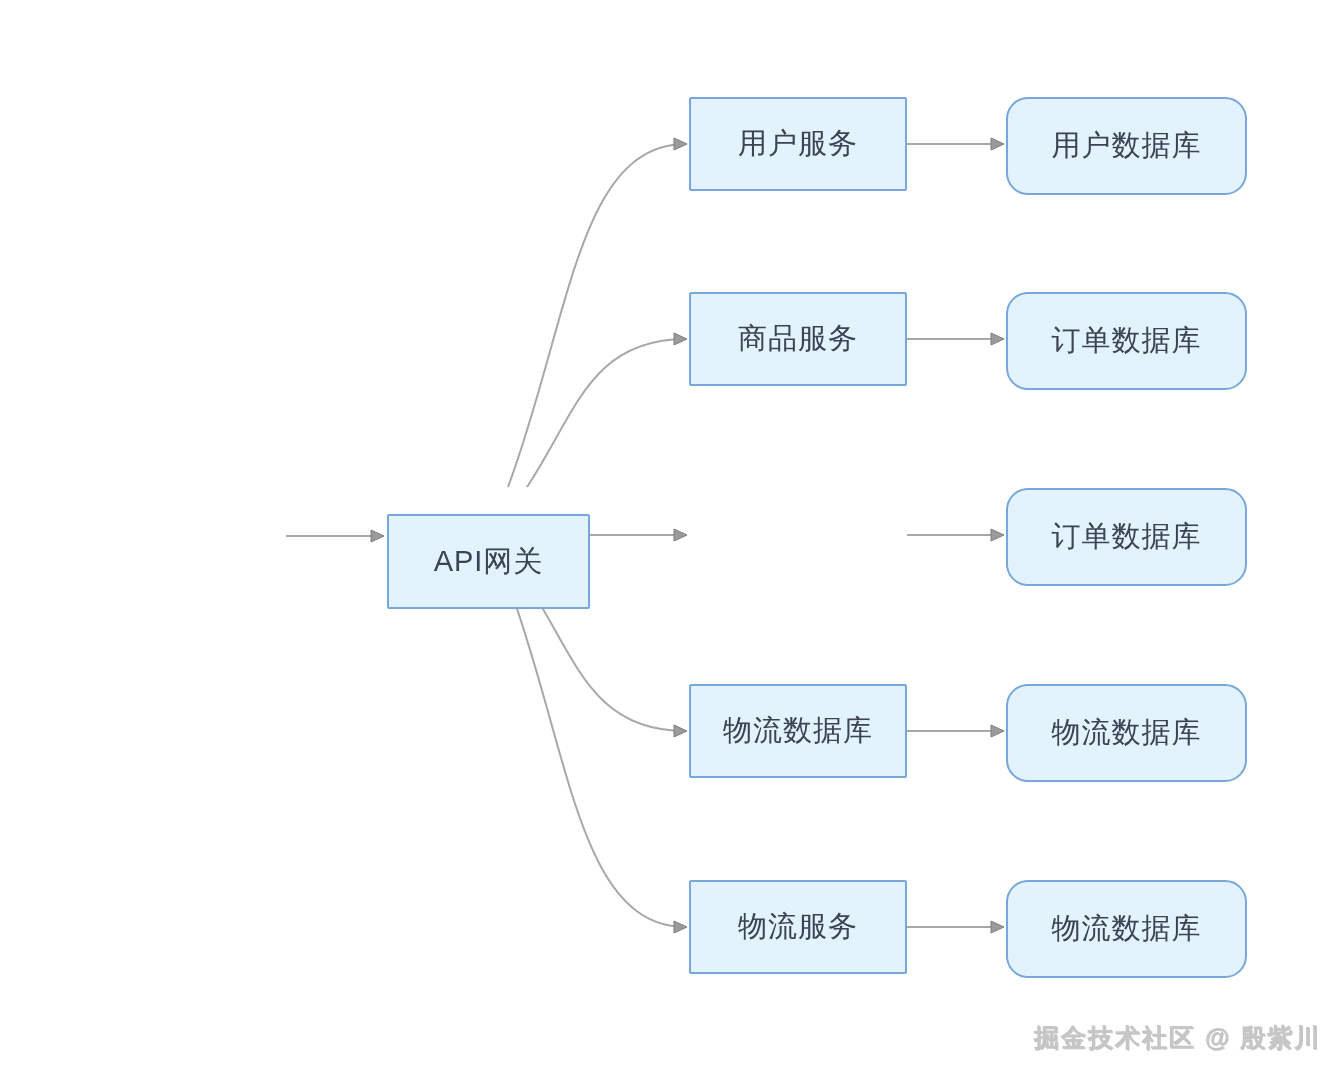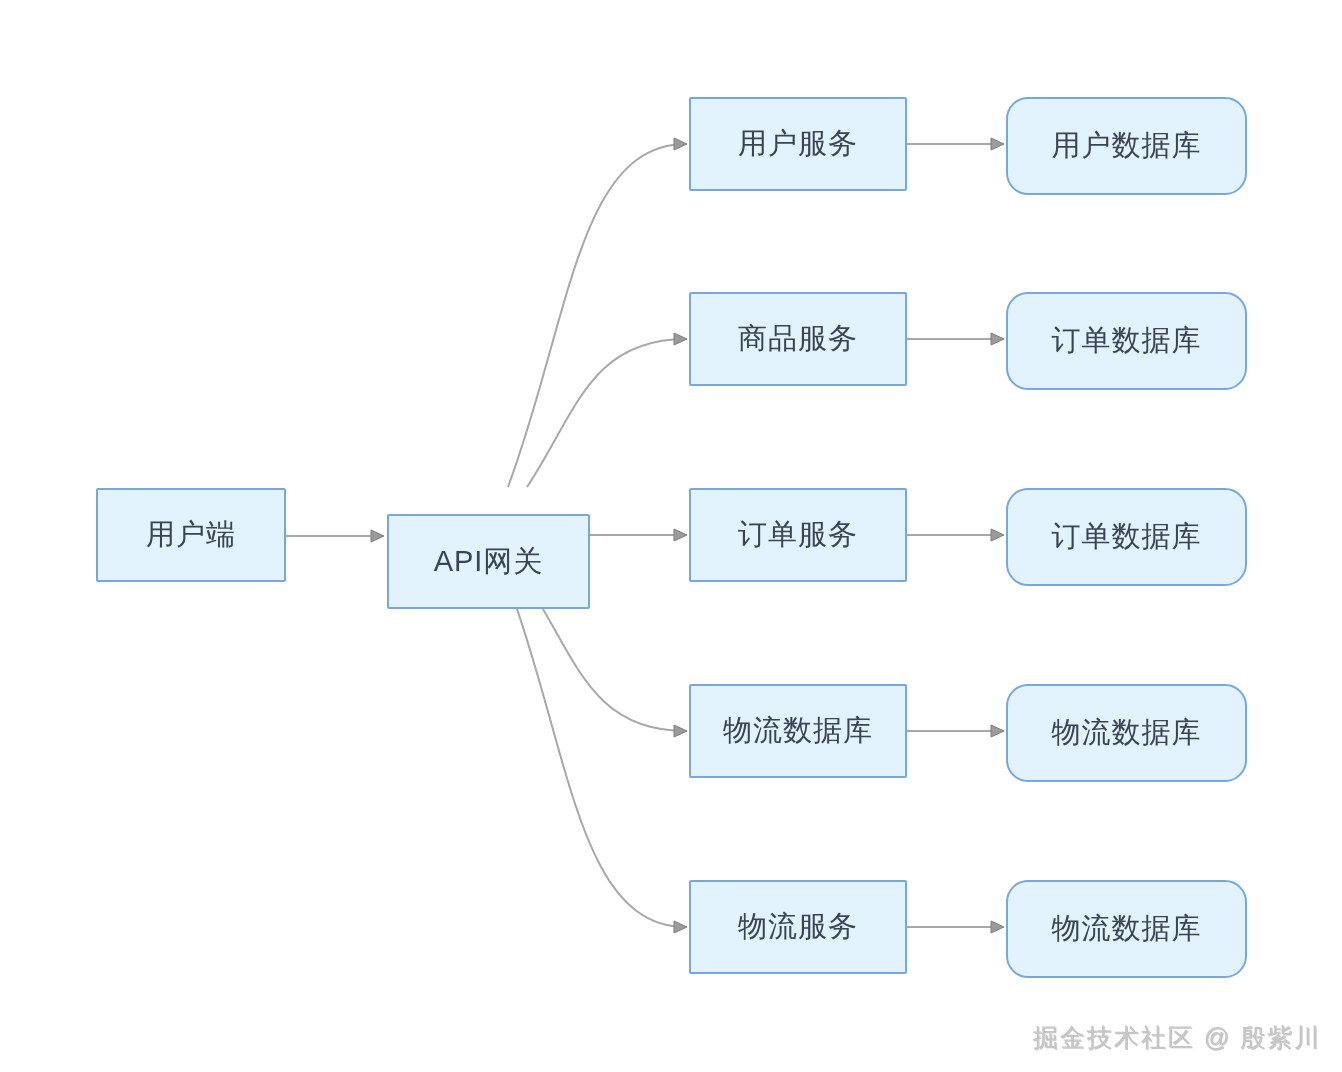--- a/index.html
+++ b/index.html
@@ -43,21 +43,21 @@
   .row-0 { top:  97px; }
   .row-1 { top: 292px; }
   .row-2 { top: 488px; }
   .row-3 { top: 684px; }
   .row-4 { top: 880px; }
   .watermark {
     position: absolute;
     right: 20px;
     top: 1022px;
     font-size: 25px;
-    font-weight: 400;
+    font-weight: 700;
     color: #c6c6c6;
     letter-spacing: 2px;
     text-shadow: -1px -1px 0 rgba(150,150,150,0.55), 1px 1px 0 #ffffff;
     white-space: nowrap;
   }
 </style>
 </head>
 <body>
 
 <div id="canvas">
@@ -76,27 +76,25 @@
       <path d="M 527 583 C 576 657, 590 731, 686 731" marker-end="url(#arrow)"></path>
       <path d="M 508 583 C 570 750, 578 927, 686 927" marker-end="url(#arrow)"></path>
       <path d="M 907 144 L 1003 144" marker-end="url(#arrow)"></path>
       <path d="M 907 339 L 1003 339" marker-end="url(#arrow)"></path>
       <path d="M 907 535 L 1003 535" marker-end="url(#arrow)"></path>
       <path d="M 907 731 L 1003 731" marker-end="url(#arrow)"></path>
       <path d="M 907 927 L 1003 927" marker-end="url(#arrow)"></path>
     </g>
   </svg>
 
-  <div class="node node-client">用户端</div>
 
   <div class="node node-gateway">API网关</div>
 
   <div class="node node-service row-0">用户服务</div>
   <div class="node node-service row-1">商品服务</div>
-  <div class="node node-service row-2">订单服务</div>
   <div class="node node-service row-3">物流数据库</div>
   <div class="node node-service row-4">物流服务</div>
 
   <div class="node node-db row-0">用户数据库</div>
   <div class="node node-db row-1">订单数据库</div>
   <div class="node node-db row-2">订单数据库</div>
   <div class="node node-db row-3">物流数据库</div>
   <div class="node node-db row-4">物流数据库</div>
 
   <div class="watermark">掘金技术社区 @ 殷紫川</div>

